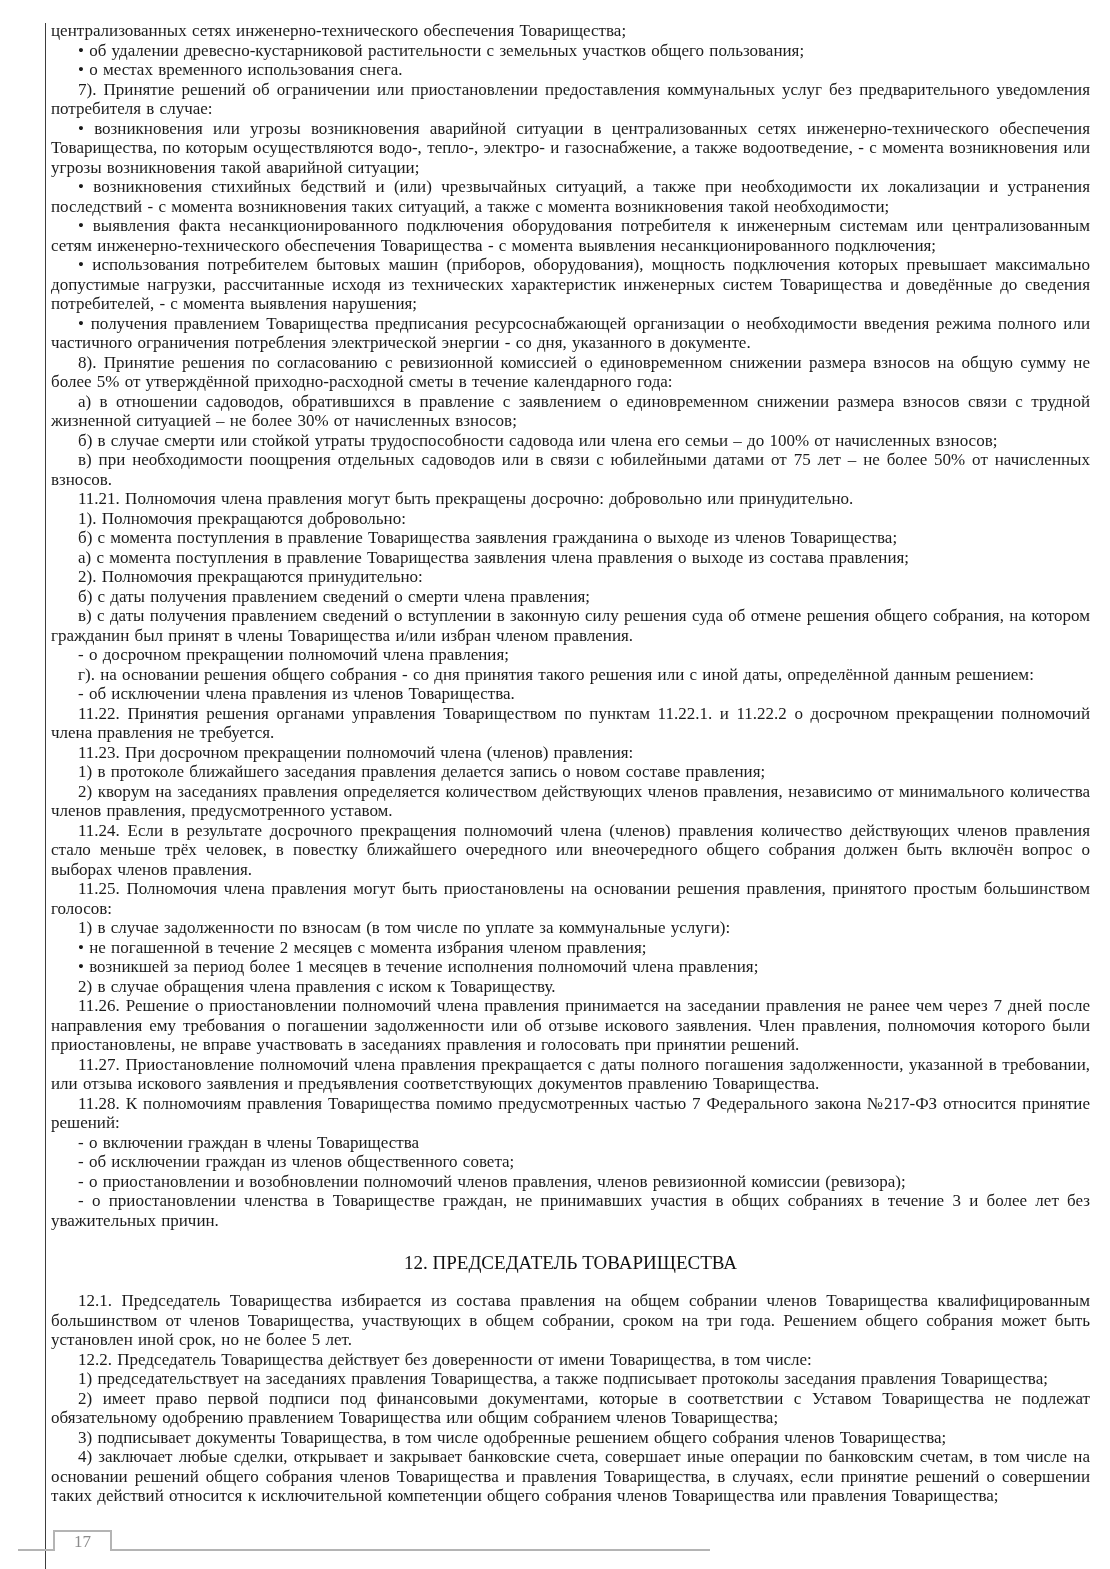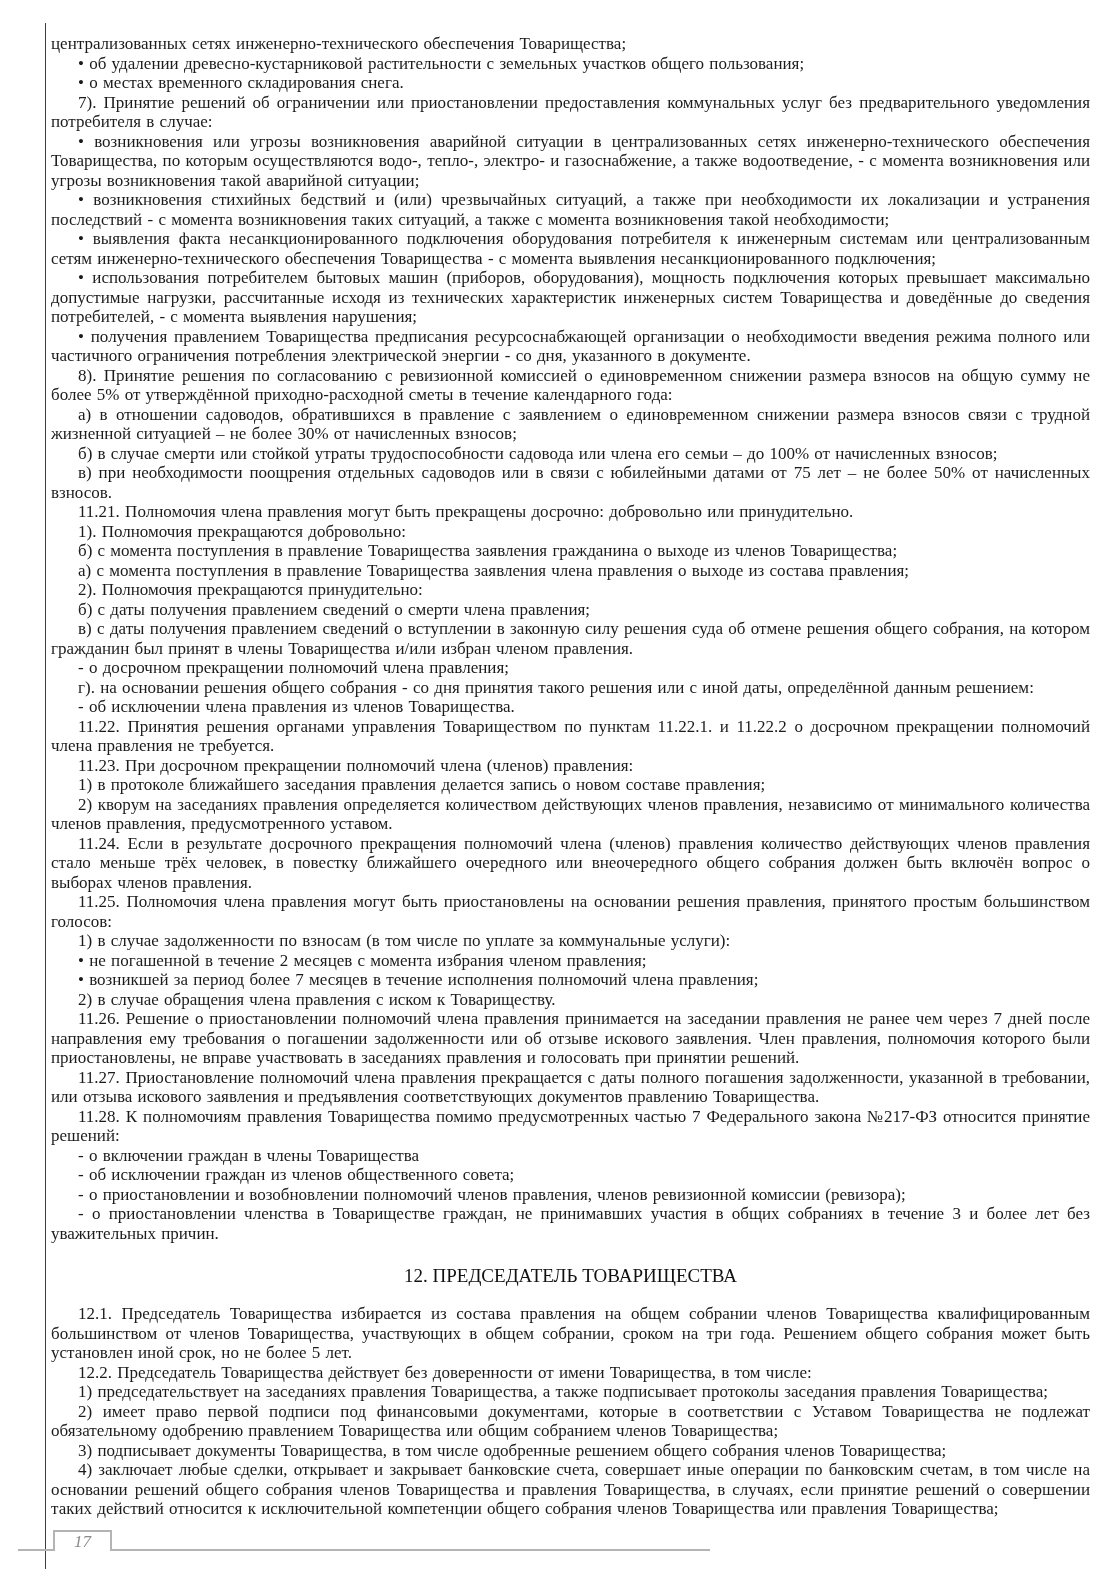--- a/index.html
+++ b/index.html
@@ -32,21 +32,20 @@
   .content p {
     margin: 0;
     font-size: 17px;
     line-height: 19.5px;
     text-align: justify;
     text-indent: 27px;
     word-spacing: 1px;
   }
   .content p.cont {
     text-indent: 0;
-    margin-top: 13px;
   }
   .content h2 {
     margin: 21px 0 17px 0;
     font-size: 19px;
     line-height: 23px;
     font-weight: normal;
     text-align: center;
     color: #111111;
   }
   .footer-rule-left {
@@ -72,32 +71,31 @@
     width: 55px;
     height: 19px;
     border-top: 2px solid #b4b4b4;
     border-left: 2px solid #b4b4b4;
     border-right: 2px solid #b4b4b4;
     background: #ffffff;
     color: #8b8b8b;
     font-size: 17px;
     line-height: 19px;
     text-align: center;
-    font-style: italic;
   }
 </style>
 </head>
 <body>
 
 <div class="page-left-border"></div>
 
 <div class="content">
   <p class="cont">централизованных сетях инженерно-технического обеспечения Товарищества;</p>
   <p>• об удалении древесно-кустарниковой растительности с земельных участков общего пользования;</p>
-  <p>• о местах временного складирования снега.</p>
+  <p>• о местах временного использования снега.</p>
   <p>7). Принятие решений об ограничении или приостановлении предоставления коммунальных услуг без предварительного уведомления потребителя в случае:</p>
   <p>• возникновения или угрозы возникновения аварийной ситуации в централизованных сетях инженерно-технического обеспечения Товарищества, по которым осуществляются водо-, тепло-, электро- и газоснабжение, а также водоотведение, - с момента возникновения или угрозы возникновения такой аварийной ситуации;</p>
   <p>• возникновения стихийных бедствий и (или) чрезвычайных ситуаций, а также при необходимости их локализации и устранения последствий - с момента возникновения таких ситуаций, а также с момента возникновения такой необходимости;</p>
   <p>• выявления факта несанкционированного подключения оборудования потребителя к инженерным системам или централизованным сетям инженерно-технического обеспечения Товарищества - с момента выявления несанкционированного подключения;</p>
   <p>• использования потребителем бытовых машин (приборов, оборудования), мощность подключения которых превышает максимально допустимые нагрузки, рассчитанные исходя из технических характеристик инженерных систем Товарищества и доведённые до сведения потребителей, - с момента выявления нарушения;</p>
   <p>• получения правлением Товарищества предписания ресурсоснабжающей организации о необходимости введения режима полного или частичного ограничения потребления электрической энергии - со дня, указанного в документе.</p>
   <p>8). Принятие решения по согласованию с ревизионной комиссией о единовременном снижении размера взносов на общую сумму не более 5% от утверждённой приходно-расходной сметы в течение календарного года:</p>
   <p>а) в отношении садоводов, обратившихся в правление с заявлением о единовременном снижении размера взносов связи с трудной жизненной ситуацией – не более 30% от начисленных взносов;</p>
   <p>б) в случае смерти или стойкой утраты трудоспособности садовода или члена его семьи – до 100% от начисленных взносов;</p>
   <p>в) при необходимости поощрения отдельных садоводов или в связи с юбилейными датами от 75 лет – не более 50% от начисленных взносов.</p>
@@ -112,21 +110,21 @@
   <p>г). на основании решения общего собрания - со дня принятия такого решения или с иной даты, определённой данным решением:</p>
   <p>- об исключении члена правления из членов Товарищества.</p>
   <p>11.22. Принятия решения органами управления Товариществом по пунктам 11.22.1. и 11.22.2 о досрочном прекращении полномочий члена правления не требуется.</p>
   <p>11.23. При досрочном прекращении полномочий члена (членов) правления:</p>
   <p>1) в протоколе ближайшего заседания правления делается запись о новом составе правления;</p>
   <p>2) кворум на заседаниях правления определяется количеством действующих членов правления, независимо от минимального количества членов правления, предусмотренного уставом.</p>
   <p>11.24. Если в результате досрочного прекращения полномочий члена (членов) правления количество действующих членов правления стало меньше трёх человек, в повестку ближайшего очередного или внеочередного общего собрания должен быть включён вопрос о выборах членов правления.</p>
   <p>11.25. Полномочия члена правления могут быть приостановлены на основании решения правления, принятого простым большинством голосов:</p>
   <p>1) в случае задолженности по взносам (в том числе по уплате за коммунальные услуги):</p>
   <p>• не погашенной в течение 2 месяцев с момента избрания членом правления;</p>
-  <p>• возникшей за период более 7 месяцев в течение исполнения полномочий члена правления;</p>
+  <p>• возникшей за период более 1 месяцев в течение исполнения полномочий члена правления;</p>
   <p>2) в случае обращения члена правления с иском к Товариществу.</p>
   <p>11.26. Решение о приостановлении полномочий члена правления принимается на заседании правления не ранее чем через 7 дней после направления ему требования о погашении задолженности или об отзыве искового заявления. Член правления, полномочия которого были приостановлены, не вправе участвовать в заседаниях правления и голосовать при принятии решений.</p>
   <p>11.27. Приостановление полномочий члена правления прекращается с даты полного погашения задолженности, указанной в требовании, или отзыва искового заявления и предъявления соответствующих документов правлению Товарищества.</p>
   <p>11.28. К полномочиям правления Товарищества помимо предусмотренных частью 7 Федерального закона №217-ФЗ относится принятие решений:</p>
   <p>- о включении граждан в члены Товарищества</p>
   <p>- об исключении граждан из членов общественного совета;</p>
   <p>- о приостановлении и возобновлении полномочий членов правления, членов ревизионной комиссии (ревизора);</p>
   <p>- о приостановлении членства в Товариществе граждан, не принимавших участия в общих собраниях в течение 3 и более лет без уважительных причин.</p>
 
   <h2>12. ПРЕДСЕДАТЕЛЬ ТОВАРИЩЕСТВА</h2>

